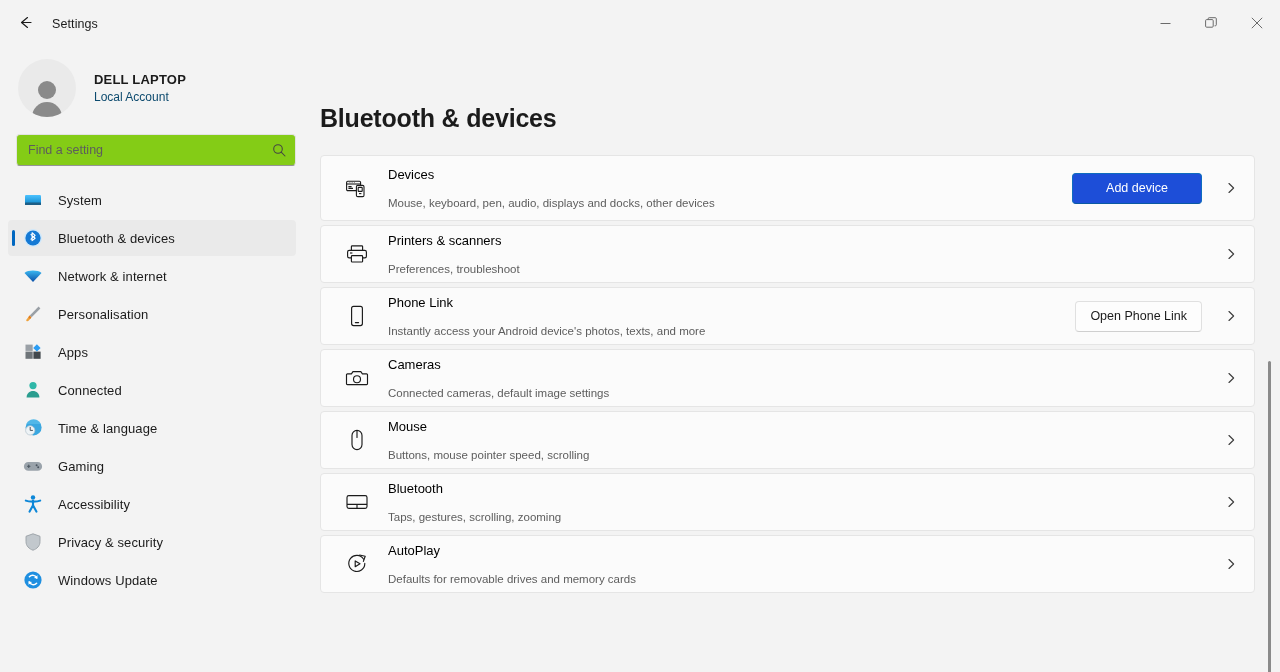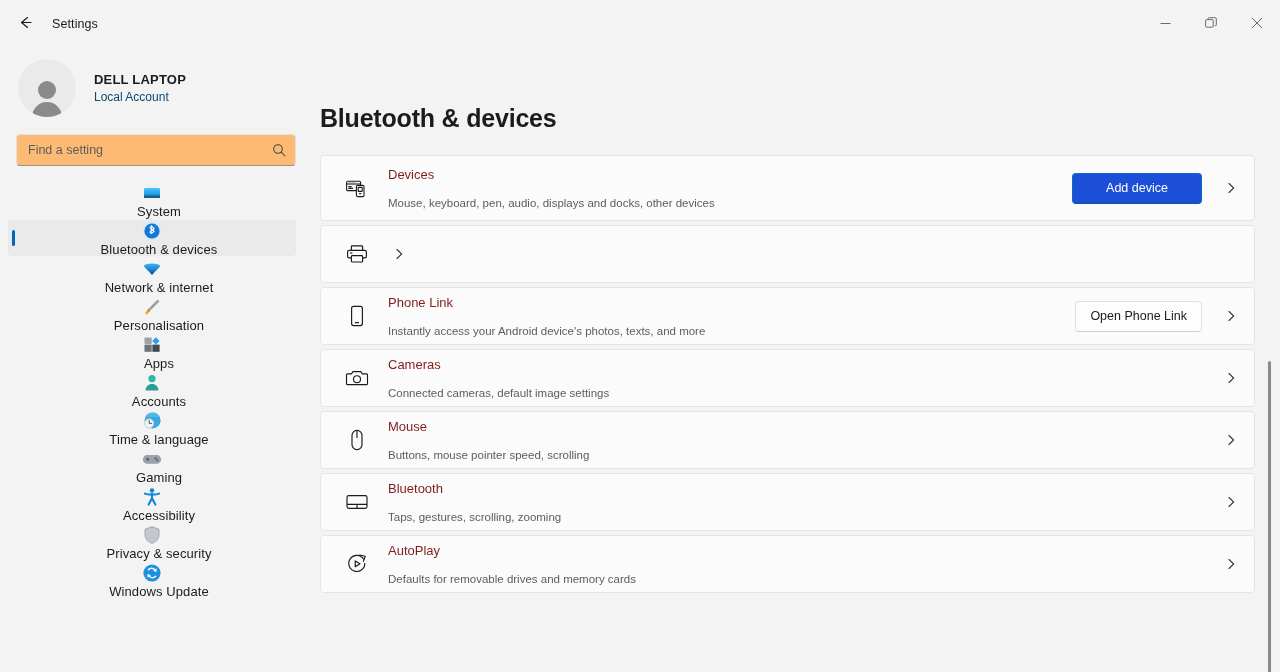--- a/index.html
+++ b/index.html
@@ -112,21 +112,21 @@
   .account-type {
     font-size: 12px; color: #0c4a6e;
     line-height: 17px;
     margin-top: 1px;
   }
 
   .search-wrap { padding: 10px 24px 0 16px; }
   .search-box {
     position: relative;
     height: 32px;
-    background: #fdba74;
+    background: #84cc16;
     border: 1px solid #e2e2e2;
     border-bottom: 1px solid #949494;
     border-radius: 4px;
     display: flex;
     align-items: center;
   }
   .search-box input {
     border: none; outline: none; background: transparent;
     font-family: "Liberation Sans", sans-serif;
     font-size: 12.5px;
@@ -145,21 +145,20 @@
   .nav { margin-top: 14px; flex: 1 1 auto; overflow: hidden; }
   .nav-item {
     position: relative;
     display: flex;
     align-items: center;
     height: 36px;
     margin: 2px 24px 2px 8px;
     padding-left: 14px;
     border-radius: 4px;
     cursor: pointer;
-    flex-direction: column;
   }
   .nav-item.active { background: #eaeaea; }
   .nav-item.active::before {
     content: "";
     position: absolute;
     left: 4px; top: 50%;
     transform: translateY(-50%);
     width: 3px; height: 16px;
     border-radius: 2px;
     background: #0067c0;
@@ -215,21 +214,21 @@
     width: 26px; height: 26px;
     flex: 0 0 26px;
     display: flex; align-items: center; justify-content: center;
     margin-right: 18px;
     margin-left: 9px;
     color: #1b1b1b;
   }
   .card-text { flex: 1 1 auto; min-width: 0; }
   .card-title {
     font-size: 13px;
-    color: #7f1d1d;
+    color: #000000;
     line-height: 17px;
   }
   .card-sub {
     font-size: 11.5px;
     color: #5d5d5d;
     line-height: 16px;
     margin-top: 12px;
   }
   .card-action { margin-right: 18px; flex: 0 0 auto; }
   .btn-accent {
@@ -415,21 +414,21 @@
           <span class="nav-label">Apps</span>
         </div>
 
         <div class="nav-item">
           <span class="nav-icon">
             <svg width="20" height="20" viewBox="0 0 20 20">
               <circle cx="10" cy="5.6" r="3.6" fill="#2fb7a8"></circle>
               <path d="M3.6 17.5 C3.6 13.4 6.5 11 10 11 C13.5 11 16.4 13.4 16.4 17.5 Z" fill="#2a9d8f"></path>
             </svg>
           </span>
-          <span class="nav-label">Accounts</span>
+          <span class="nav-label">Connected</span>
         </div>
 
         <div class="nav-item">
           <span class="nav-icon">
             <svg width="20" height="20" viewBox="0 0 20 20">
               <circle cx="10.6" cy="9.4" r="8" fill="#3aa7e0"></circle>
               <path d="M3.3 5.9 a8 8 0 0 1 14.6 0 Z" fill="#63c4ef" opacity="0.55"></path>
               <circle cx="7.2" cy="12.4" r="4.6" fill="#eef3f6" stroke="#b9c6cf" stroke-width="0.8"></circle>
               <path d="M7.2 9.4 V12.4 H9.5" stroke="#4a5560" stroke-width="1" fill="none" stroke-linecap="round"></path>
             </svg>
@@ -524,20 +523,24 @@
 
             <div class="card">
               <span class="card-icon">
                 <svg width="24" height="24" viewBox="0 0 24 24" fill="none" stroke="#1b1b1b" stroke-width="1.15">
                   <path d="M6.4 8.4 V4.6 a0.8 0.8 0 0 1 0.8 -0.8 h9.6 a0.8 0.8 0 0 1 0.8 0.8 V8.4"></path>
                   <rect x="2.6" y="8.4" width="18.8" height="7.4" rx="1.6"></rect>
                   <rect x="6.4" y="13.6" width="11.2" height="6.4" rx="0.8" fill="#fbfbfb"></rect>
                   <path d="M5 11 h2.4"></path>
                 </svg>
               </span>
+              <div class="card-text">
+                <div class="card-title">Printers &amp; scanners</div>
+                <div class="card-sub">Preferences, troubleshoot</div>
+              </div>
               <span class="chevron">
                 <svg width="14" height="14" viewBox="0 0 14 14" fill="none">
                   <path d="M5 2.5 L9.6 7 L5 11.5" stroke="#3b3b3b" stroke-width="1.15" stroke-linecap="round" stroke-linejoin="round"></path>
                 </svg>
               </span>
             </div>
 
             <div class="card">
               <span class="card-icon">
                 <svg width="24" height="24" viewBox="0 0 24 24" fill="none" stroke="#1b1b1b" stroke-width="1.15">

